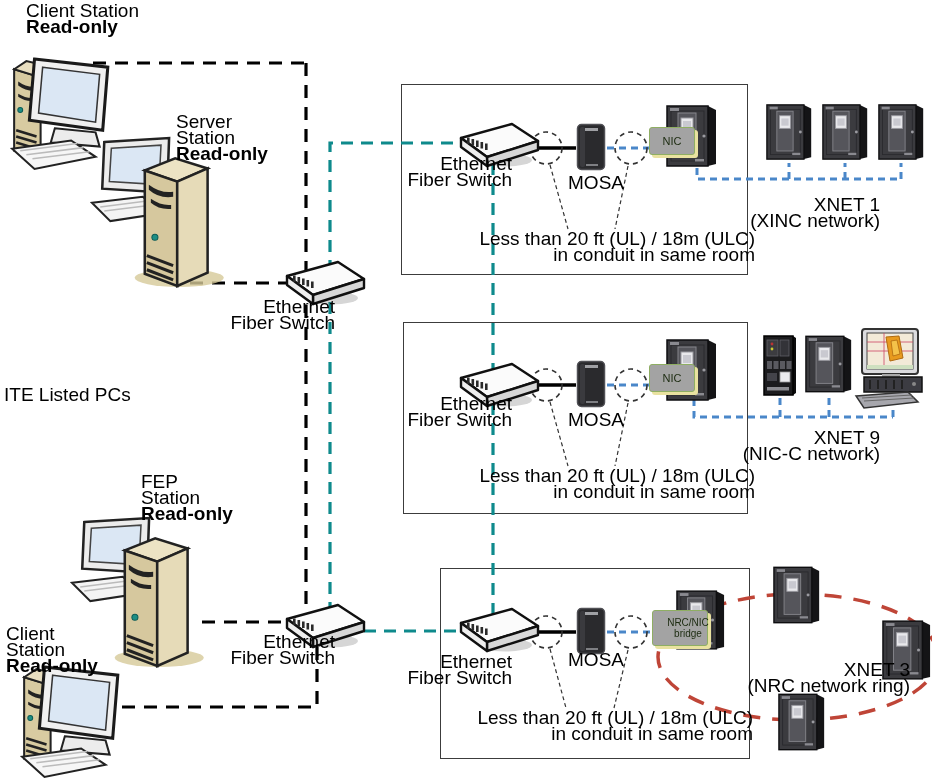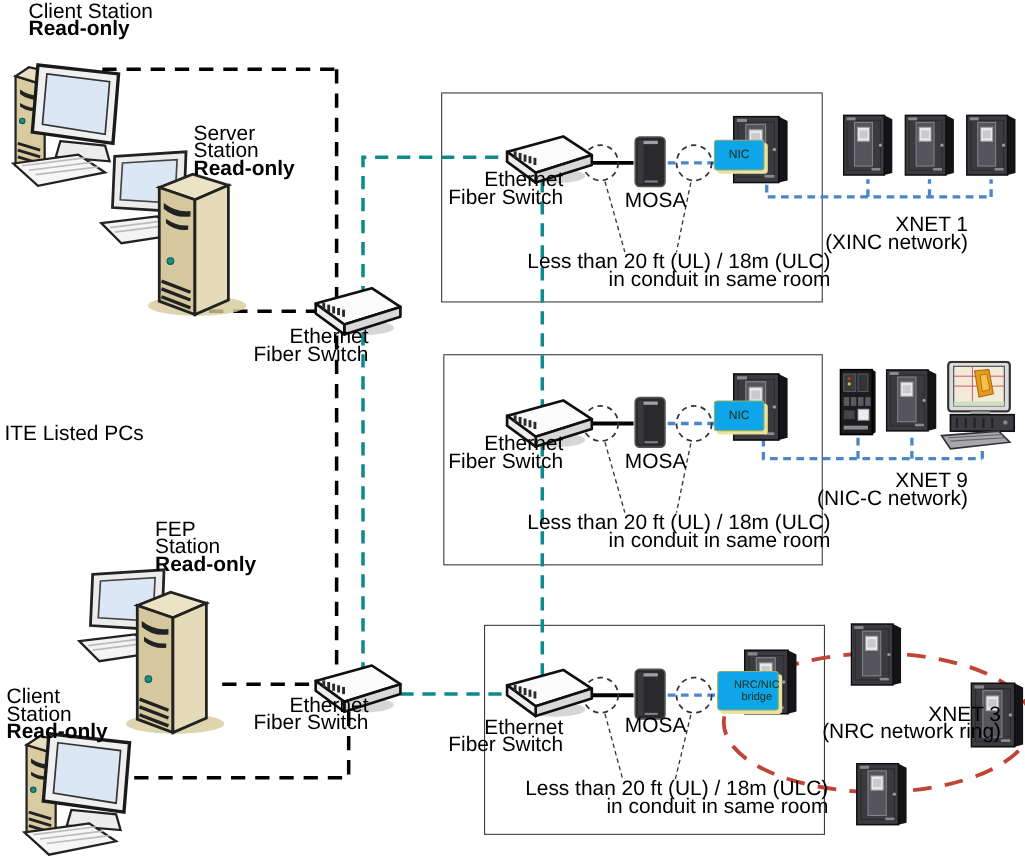--- a/index.html
+++ b/index.html
@@ -1,21 +1,21 @@
 <!DOCTYPE html>
 <html><head>
 <meta charset="utf-8">
 <style>
   html,body{margin:0;padding:0;background:#fff;}
   #canvas{position:relative;width:932px;height:783px;background:#fff;overflow:hidden;
           font-family:"Liberation Sans",sans-serif;color:#000;}
   .room{position:absolute;border:1px solid #3c3c3c;background:transparent;z-index:0;}
   #links{position:absolute;left:0;top:0;z-index:1;}
   svg.dev{position:absolute;z-index:2;}
-  .card{position:absolute;z-index:3;background:#0ea5e9;border:1.5px solid #8fae63;border-radius:3px;
+  .card{position:absolute;z-index:3;background:#a3a3a3;border:1.5px solid #8fae63;border-radius:3px;
         box-shadow:3px 3px 0 #e9e2a0;display:flex;flex-direction:column;align-items:center;
         justify-content:center;font-size:11px;line-height:11px;color:#1c2b10;}
   .card .l2{font-size:10px;margin-left:16px;}
   .lbl{position:absolute;z-index:5;font-size:19px;line-height:16px;white-space:nowrap;}
   .ctr{text-align:right;}
   .b{font-weight:bold;}
 </style>
 </head>
 <body>
 
@@ -344,18 +344,18 @@
 
   <div class="lbl ctr" style="left:394px;top:654px;width:118px">
     <div>Ethernet</div>
     <div>Fiber Switch</div>
   </div>
   <div class="lbl ctr" style="left:560px;top:652px;width:64px">MOSA</div>
   <div class="lbl ctr" style="left:448px;top:710px;width:305px">
     <div>Less than 20 ft (UL) / 18m (ULC)</div>
     <div>in conduit in same room</div>
   </div>
-  <div class="lbl ctr" style="left:730px;top:642px;width:180px">
+  <div class="lbl ctr" style="left:730px;top:662px;width:180px">
     <div>XNET 3</div>
     <div>(NRC network ring)</div>
   </div>
 
 </div>
 
 </body></html>

